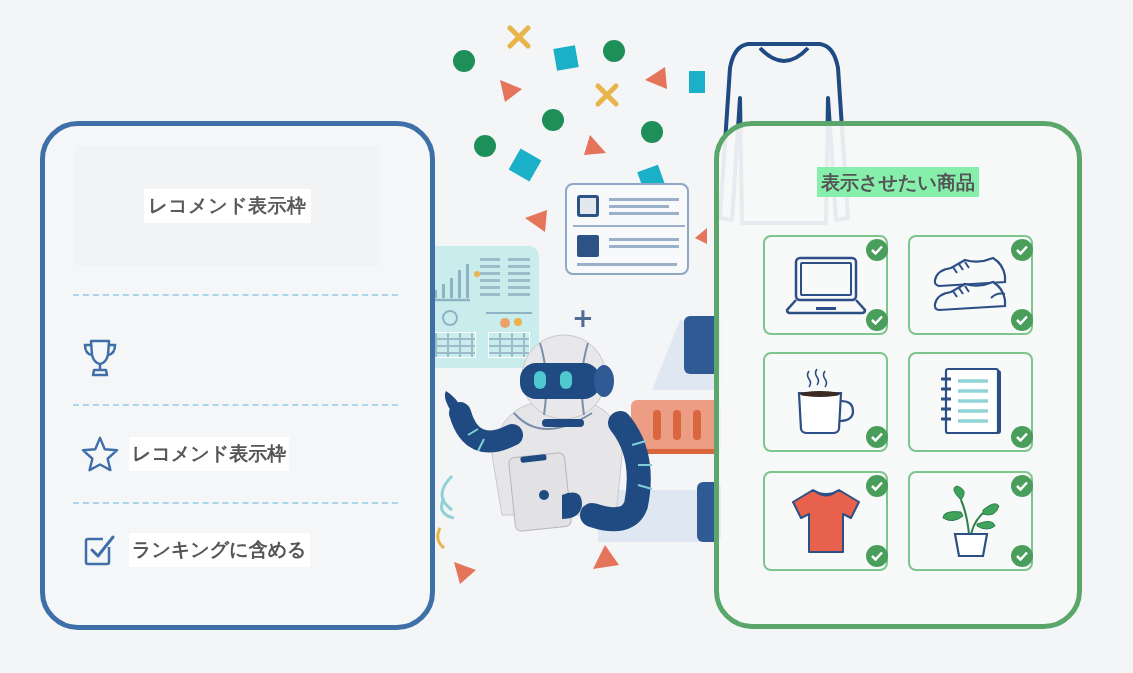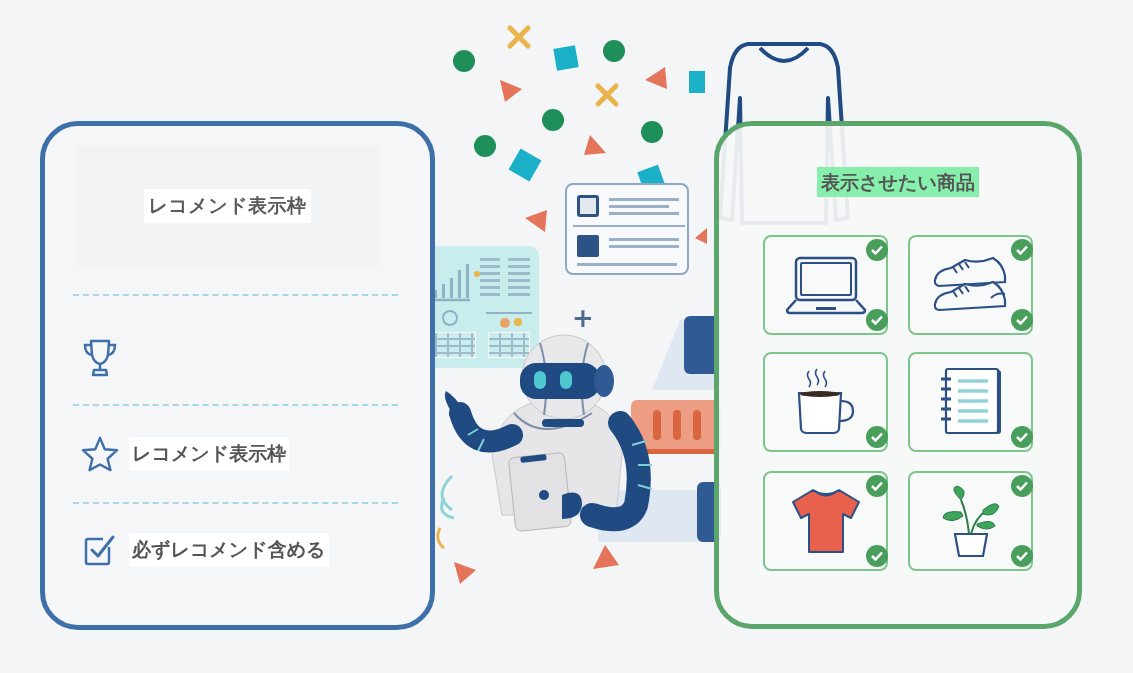--- a/index.html
+++ b/index.html
@@ -217,21 +217,21 @@
 
   <div class="dash" style="top:376px"></div>
 
   <div class="opt-row" style="top:404px">
     <span class="opt-icon">
       <svg width="34" height="34" viewBox="0 0 34 34">
         <path d="M26 14 L26 29 Q26 31 24 31 L5 31 Q3 31 3 29 L3 8 Q3 6 5 6 L20 6" fill="none" stroke="#3f6fa8" stroke-width="2.5"></path>
         <path d="M9 17 L15 23 L30 4" fill="none" stroke="#3f6fa8" stroke-width="3" stroke-linecap="round" stroke-linejoin="round"></path>
       </svg>
     </span>
-    <span class="opt-label">必ずレコメンド含める</span>
+    <span class="opt-label">ランキングに含める</span>
   </div>
 </div>
 
 <div class="right-panel">
   <div class="right-title">
     <span>表示させたい商品</span>
   </div>
 
   <div class="product" style="left:44px;top:109px">
     <svg width="84" height="62" viewBox="0 0 84 62">

